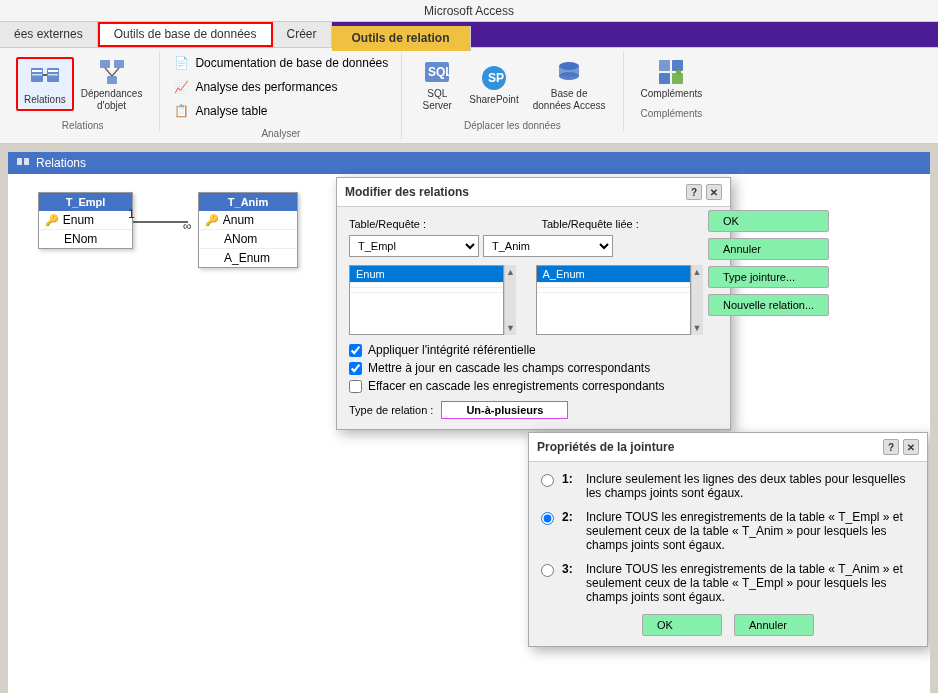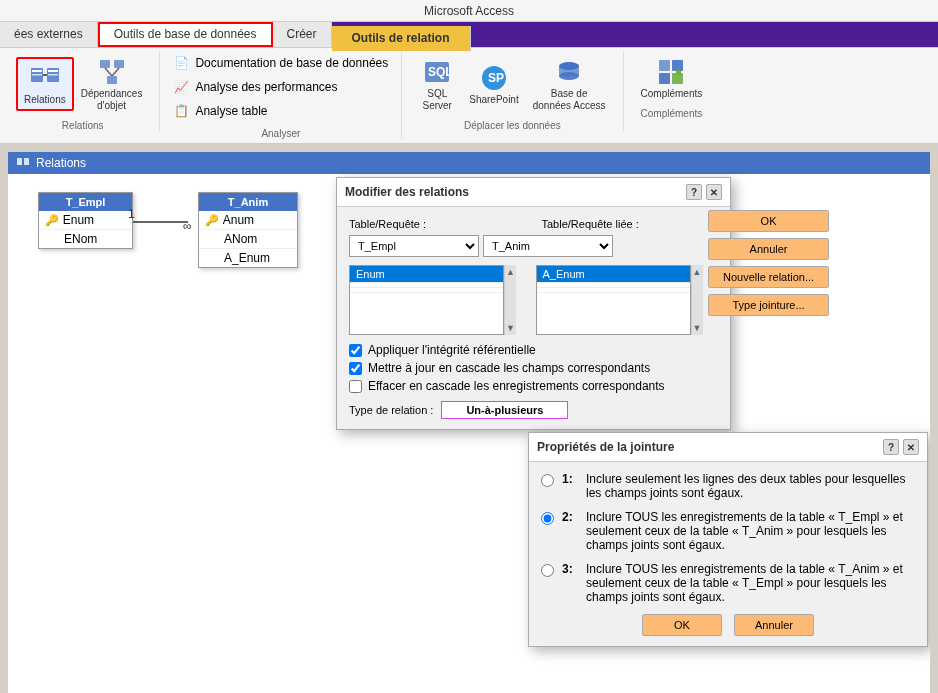--- a/index.html
+++ b/index.html
@@ -297,28 +297,28 @@
 
     .relation-type-value {
       background: #fff;
       border: 1px solid #d946ef;
       padding: 2px 24px;
       font-size: 11px;
       font-weight: bold;
     }
 
     .modal-btn {
-      background: #fdba74;
+      background: #86efac;
       border: 1px solid #aaa;
       padding: 4px 14px;
       font-size: 11px;
       cursor: pointer;
       border-radius: 2px;
       min-width: 80px;
-      text-align: center;
+      text-align: left;
     }
 
     .modal-btn-col {
       display: flex;
       flex-direction: column;
       gap: 6px;
       padding: 8px 0;
     }
 
     
@@ -598,22 +598,22 @@
           <span style="font-size:11px;">Type de relation :</span>
           <div class="relation-type-value">Un-à-plusieurs</div>
         </div>
       </div>
     </div>
 
     <div style="position:absolute; left:700px; top:50px;">
       <div class="modal-btn-col">
         <button class="modal-btn">OK</button>
         <button class="modal-btn">Annuler</button>
+        <button class="modal-btn">Type jointure...</button>
         <button class="modal-btn">Nouvelle relation...</button>
-        <button class="modal-btn">Type jointure...</button>
       </div>
     </div>
 
     <div class="jointure-dialog" style="left:520px; top:280px;">
       <div class="modal-title-bar">
         <span>Propriétés de la jointure</span>
         <div class="modal-title-controls">
           <div class="modal-ctrl-btn">?</div>
           <div class="modal-ctrl-btn">✕</div>
         </div>

